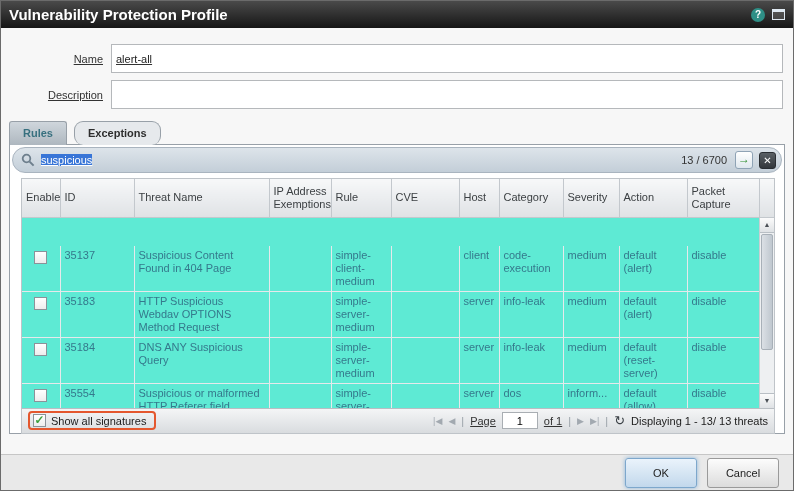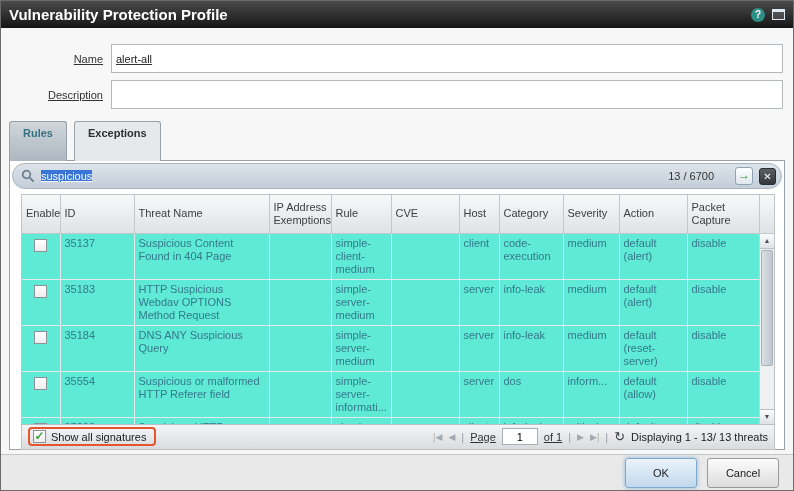--- a/index.html
+++ b/index.html
@@ -49,38 +49,38 @@
   
   .tabs { display: flex; gap: 7px; padding: 2px 0 0 8px; position: relative; z-index: 2; text-align: center; }
   .tab {
     padding: 5px 13px 4px;
     border: 1px solid #98a0a8; border-bottom: none;
     border-radius: 3px 3px 0 0;
     background: linear-gradient(#cfd6dc, #aeb7bf);
     color: #38707f; font-weight: bold; cursor: pointer;
     position: relative; top: 1px;
   }
-  .tab.active { background: #e6e9ec; color: #2e2e2e; padding-bottom: 22px; top: 1px; }
+  .tab.active { background: #e6e9ec; color: #2e2e2e; padding-bottom: 6px; top: 1px; border-radius: 9px; }
   
   .panel {
     margin: 0 8px; flex: 0 0 290px; height: 290px;
     border: 1px solid #98a0a8; background: #fff;
     position: relative; z-index: 1;
   }
   
   .searchbar {
     margin: 2px; height: 26px;
     border: 1px solid #a9b4bf; border-radius: 13px;
     background: linear-gradient(#dde4ea, #c3ced8);
     display: flex; align-items: center; gap: 6px;
     padding: 0 5px 0 8px;
   }
   .search-text { flex: 1; cursor: text; }
   .sel { background: #3875d7; color: #fff; padding: 0 0; text-decoration: underline; }
-  .counter { color: #333; margin-right: 15px; white-space: nowrap; }
+  .counter { color: #333; margin-right: 2px; white-space: nowrap; }
   .go-btn {
     width: 18px; height: 18px;
     border: 1px solid #8fa3b5; border-radius: 3px;
     background: linear-gradient(#ffffff, #dfe7ee);
     color: #2f8f2f; font-weight: bold; font-size: 12px;
     line-height: 15px; text-align: center; cursor: pointer;
   }
   .clear-btn {
     width: 17px; height: 17px;
     border: 1px solid #2a2e33; border-radius: 3px;
@@ -88,21 +88,21 @@
     color: #fff; font-size: 10px; line-height: 15px; text-align: center; cursor: pointer;
   }
   
   .tablewrap {
     margin: 5px 11px 0; width: 754px;
     border: 1px solid #bfc4c9;
     position: relative; background: #5eead4;
   }
   table { border-collapse: collapse; table-layout: fixed; }
   .header-table { width: 752px; }
-  .body-table { width: 737px; }
+  .body-table { width: 737px; margin-top: 28px; }
   th {
     height: 38px; padding: 2px 4px;
     background: linear-gradient(#f7f8f9, #dfe2e5);
     border-right: 1px solid #c3c8cd; border-bottom: 1px solid #c3c8cd;
     font-weight: normal; color: #3c4043; text-align: left; vertical-align: middle;
     line-height: 13px;
   }
   th:last-child { border-right: none; }
   .viewport { height: 190px; overflow: hidden; position: relative; }
   td {

